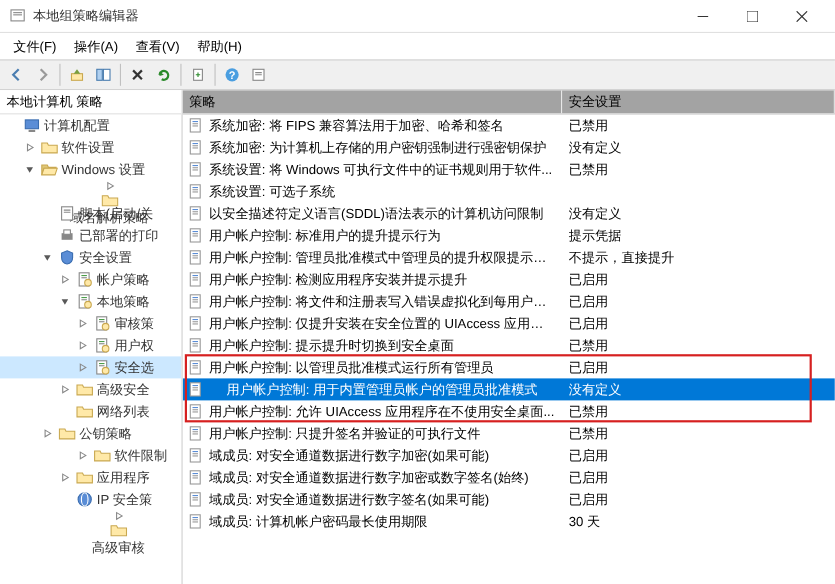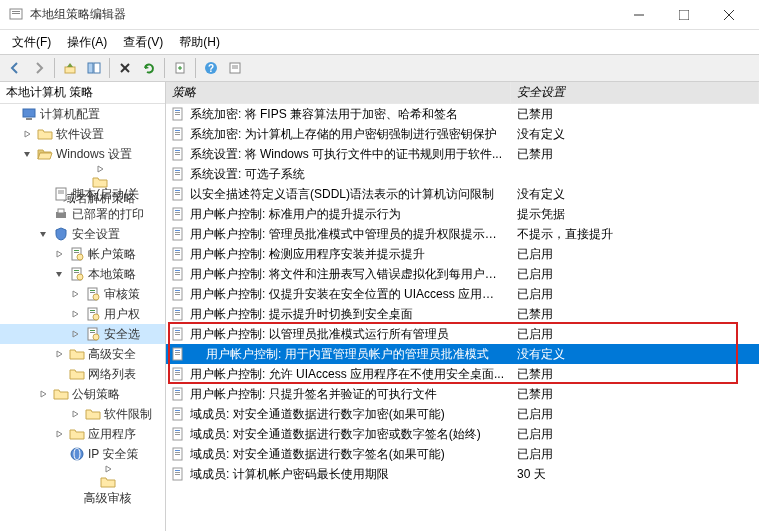--- a/index.html
+++ b/index.html
@@ -23,21 +23,21 @@
     .tree-panel { width: 166px; border-right: 1px solid #d0d0d0; overflow: hidden; background: #fff; }
     .tree-header { height: 22px; display: flex; align-items: center; padding: 0 6px; background: #fff; border-bottom: 1px solid #e0e0e0; font-weight: normal; }
     .tree-body { overflow-y: auto; overflow-x: hidden; height: calc(100% - 22px); }
     .tree-node { display: flex; align-items: center; height: 20px; padding: 0 2px; white-space: nowrap; cursor: default; }
     .tree-node.selected { background: #cce8ff; }
     .tree-toggle { width: 14px; height: 14px; display: flex; align-items: center; justify-content: center; color: #666; font-size: 10px; }
     .tree-icon { width: 16px; height: 16px; margin: 0 3px; flex-shrink: 0; }
     .tree-label { font-size: 12px; color: #333; }
     
     .list-panel { flex: 1; display: flex; flex-direction: column; overflow: hidden; }
-    .list-header { height: 22px; display: flex; background: #e5e5e5; border-bottom: 1px solid #e8e8e8; font-style: italic; }
+    .list-header { height: 22px; display: flex; background: #a3a3a3; border-bottom: 1px solid #e8e8e8; }
     .list-header-col { padding: 2px 6px; border-right: 1px solid #e8e8e8; display: flex; align-items: center; }
     .col-policy { width: 345px; }
     .col-setting { flex: 1; }
     .list-body { flex: 1; overflow-y: auto; overflow-x: hidden; position: relative; }
     .list-row { display: flex; height: 20px; align-items: center; cursor: default; }
     .list-row.selected { background: #0078d7; color: #fff; }
     .list-row .policy-icon { width: 16px; height: 16px; margin: 0 4px; flex-shrink: 0; }
     .list-row .col-policy { overflow: hidden; text-overflow: ellipsis; white-space: nowrap; padding-left: 0; }
     .list-row .col-setting { white-space: nowrap; overflow: hidden; }
     

